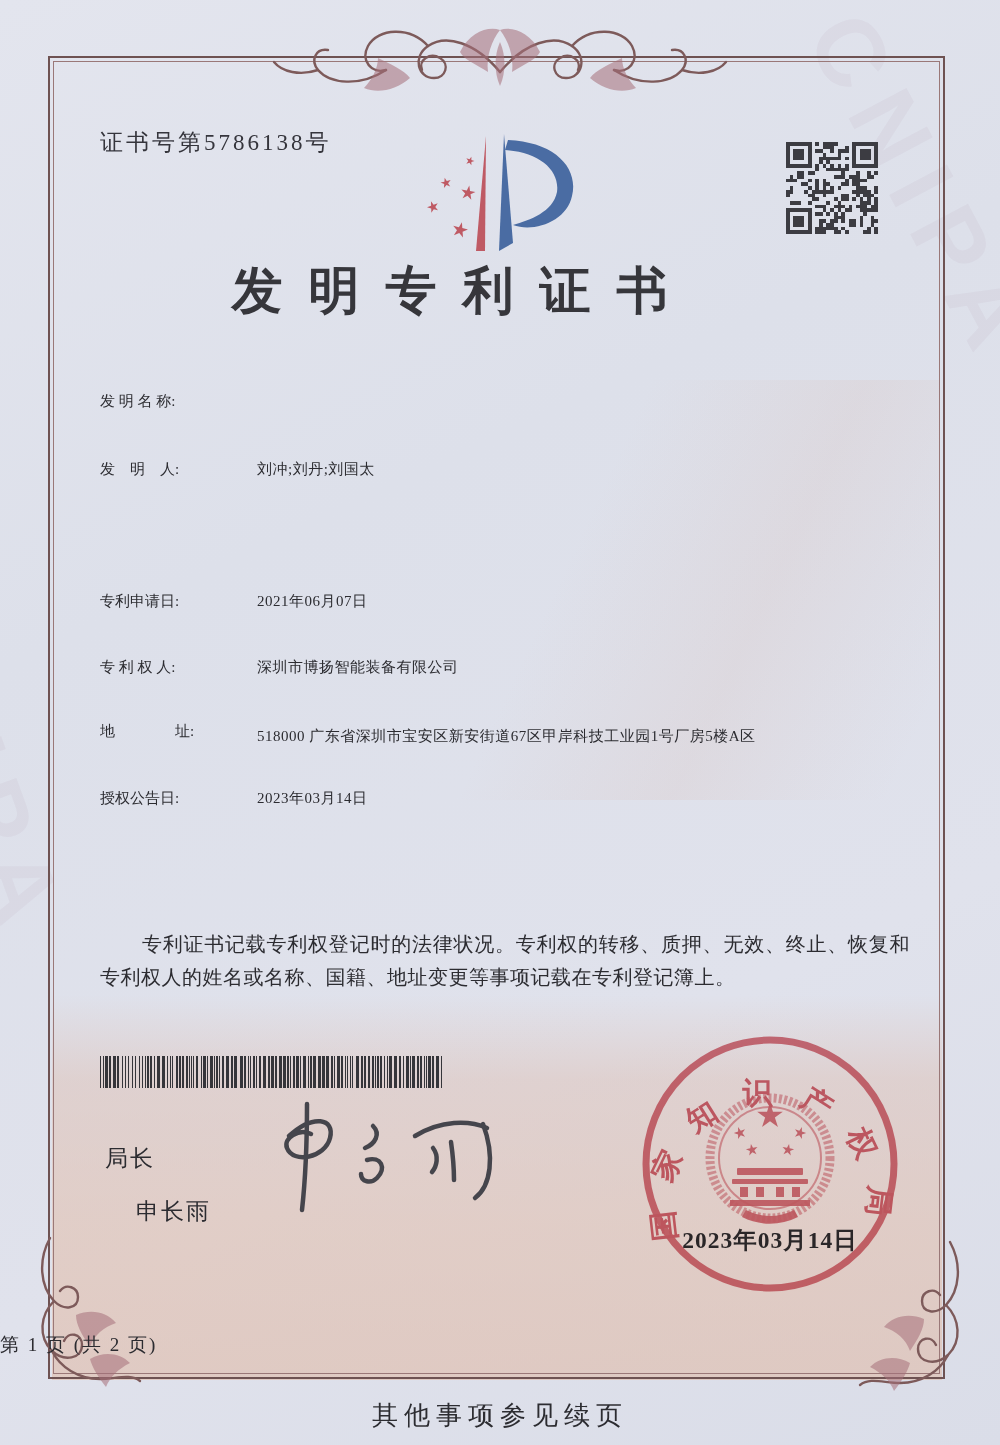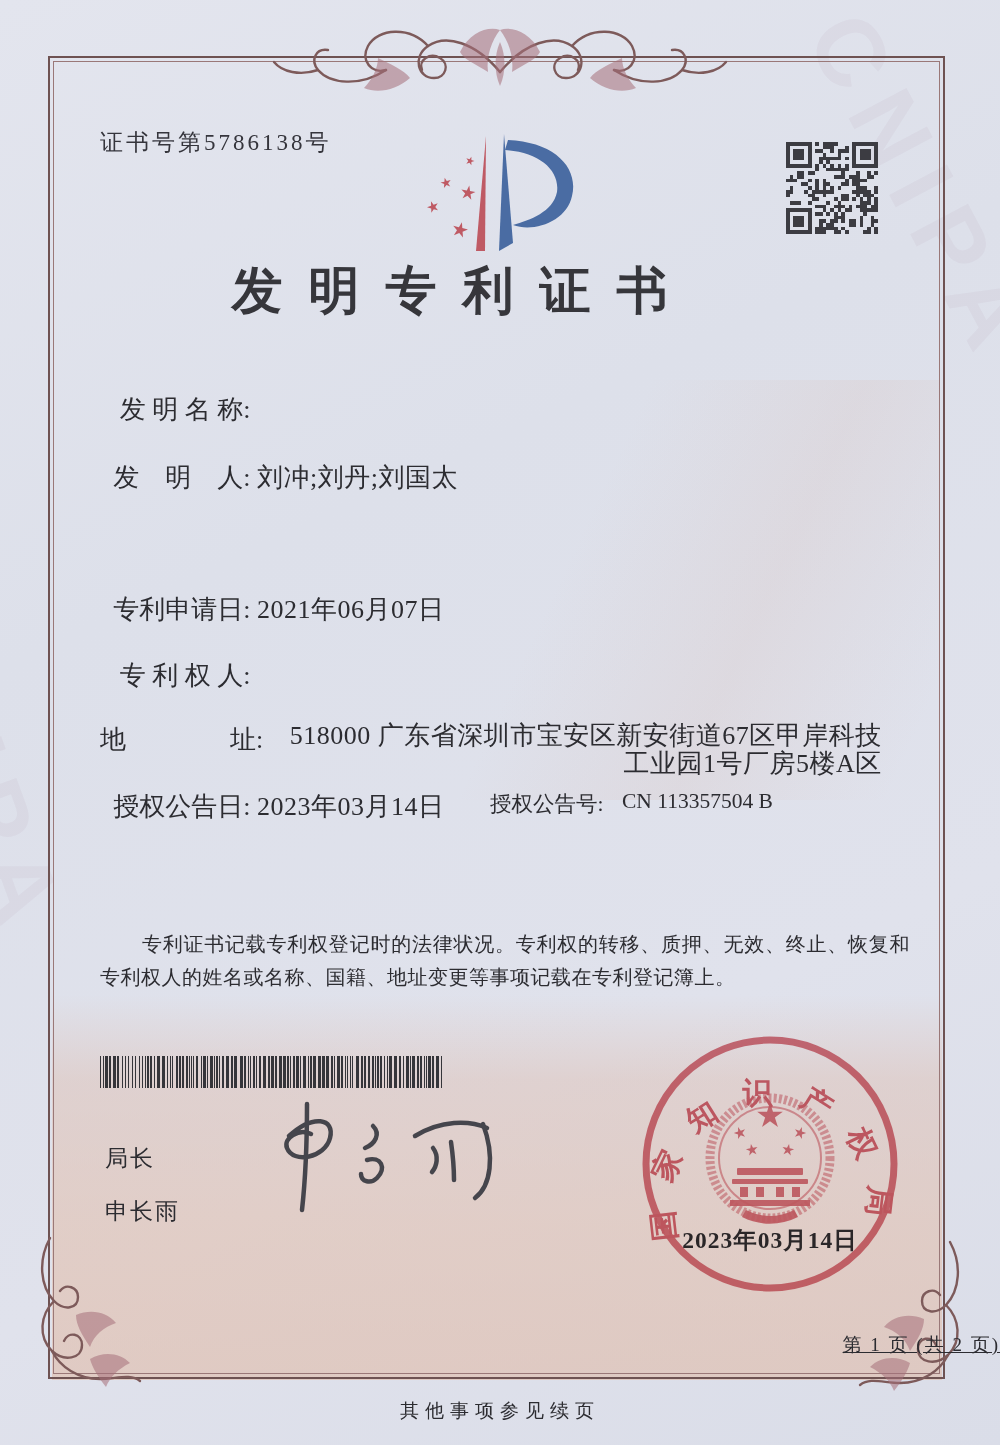--- a/index.html
+++ b/index.html
@@ -24,35 +24,35 @@
   .frame{position:absolute;left:48px;top:56px;right:55px;bottom:66px;z-index:2;
     border:2.5px solid var(--frame);}
   .frame::after{content:"";position:absolute;inset:3px;border:1px solid var(--frame-light);}
   .ornament{position:absolute;z-index:3;}
   .content{position:absolute;inset:0;z-index:4;}
   .cert-no{position:absolute;left:100px;top:127px;font-size:23px;letter-spacing:3px;color:#35353c;}
   .logo{position:absolute;left:420px;top:124px;}
   .qr{position:absolute;left:786px;top:142px;}
   .title{position:absolute;left:0;width:899px;top:257px;text-align:center;
     font-size:51px;font-weight:bold;letter-spacing:26px;text-indent:26px;color:#36363b;}
-  .fieldrow{position:absolute;left:100px;font-size:26px;display:flex;align-items:flex-start;text-align:right;}
+  .fieldrow{position:absolute;left:100px;font-size:15px;display:flex;align-items:flex-start;}
   .fieldrow .lbl{flex:0 0 157px;white-space:pre;}
   .fieldrow .val{letter-spacing:.5px;}
   .addr .val{width:612px;line-height:28px;}
   .grant2{position:absolute;left:490px;font-size:21.5px;display:flex;}
   .grant2 .lbl{flex:0 0 132px;}
   .para{position:absolute;left:100px;width:810px;font-size:20px;line-height:33px;
     text-align:justify;text-indent:2.1em;letter-spacing:.5px;}
   .barcode-wrap{position:absolute;left:100px;top:1056px;}
   .barcode-wrap svg{fill:#35353a;}
   .signer{position:absolute;left:105px;font-size:23px;letter-spacing:2px;}
   .signature{position:absolute;left:255px;top:1098px;}
   .seal{position:absolute;left:634px;top:1030px;z-index:5;mix-blend-mode:multiply;opacity:.94;}
-  .page-info{position:absolute;left:0;width:1000px;top:1332px;text-align:right;font-size:19px;letter-spacing:2px;text-decoration:underline;}
-  .cont-note{position:absolute;left:0;width:1000px;top:1398px;text-align:center;font-size:19px;letter-spacing:6px;}
+  .page-info{position:absolute;left:0;width:1000px;top:1332px;text-align:left;font-size:19px;letter-spacing:2px;}
+  .cont-note{position:absolute;left:0;width:1000px;top:1398px;text-align:center;font-size:26px;letter-spacing:6px;}
   .orn-stroke{stroke:#7d5a5a;stroke-width:2.4;fill:none;stroke-linecap:round;}
   .orn-fill{fill:#a5707a;opacity:.55;}
 </style>
 </head>
 <body>
 
 <div class="page">
 
   <div class="tint-bottom"></div>
   <div class="tint-mid"></div>
@@ -335,32 +335,29 @@
     <div class="fieldrow" style="top:460px;">
       <span class="lbl">发　明　人: </span>
       <span class="val">刘冲;刘丹;刘国太</span>
     </div>
     <div class="fieldrow" style="top:592px;">
       <span class="lbl">专利申请日: </span>
       <span class="val">2021年06月07日</span>
     </div>
     <div class="fieldrow" style="top:658px;">
       <span class="lbl">专 利 权 人: </span>
+      <span class="val">深圳市博扬智能装备有限公司</span>
     </div>
     <div class="fieldrow addr" style="top:722px;">
       <span class="lbl">地　　　　址: </span>
       <span class="val">518000 广东省深圳市宝安区新安街道67区甲岸科技工业园1号厂房5楼A区</span>
     </div>
     <div class="fieldrow" style="top:789px;">
       <span class="lbl">授权公告日: </span>
       <span class="val">2023年03月14日</span>
-    </div>
-    <div class="grant2" style="top:789px;">
-      <span class="lbl">授权公告号: </span>
-      <span class="val">CN 113357504 B</span>
     </div>
 
     <p class="para" style="top:928px;">专利证书记载专利权登记时的法律状况。专利权的转移、质押、无效、终止、恢复和专利权人的姓名或名称、国籍、地址变更等事项记载在专利登记簿上。</p>
 
     <div class="barcode-wrap">
       <svg width="350" height="32" viewBox="0 0 350 32" fill="#35353a">
           <rect x="0" y="0" width="1" height="32"></rect>
           <rect x="3" y="0" width="1" height="32"></rect>
           <rect x="5" y="0" width="3" height="32"></rect>
           <rect x="9" y="0" width="2" height="32"></rect>
@@ -456,21 +453,21 @@
           <rect x="324" y="0" width="1" height="32"></rect>
           <rect x="326" y="0" width="1" height="32"></rect>
           <rect x="328" y="0" width="3" height="32"></rect>
           <rect x="332" y="0" width="2" height="32"></rect>
           <rect x="336" y="0" width="3" height="32"></rect>
           <rect x="341" y="0" width="1" height="32"></rect>
         </svg>
     </div>
 
     <div class="signer" style="top:1143px;">局长</div>
-    <div class="signer" style="top:1196px;">申长雨</div>
+    <div class="signer" style="top:1196px;margin-left:31px;">申长雨</div>
 
     <svg class="signature" width="270" height="125" viewBox="0 0 270 125" fill="none" stroke="#45454c" stroke-width="4.5" stroke-linecap="round">
       <path d="M34,38 C58,16 80,20 75,40 C70,60 38,66 32,50 C28,40 44,30 56,36"></path>
       <path d="M52,6 C52,40 50,85 47,112"></path>
       <path d="M118,28 C126,36 120,46 110,50"></path>
       <path d="M112,62 C126,58 132,70 122,80 C116,86 106,84 106,76"></path>
       <path d="M160,38 C186,22 214,22 232,30"></path>
       <path d="M228,26 C240,58 236,88 220,100"></path>
       <path d="M196,44 C198,58 199,72 199,82"></path>
       <path d="M178,50 C184,58 182,68 177,74"></path>

